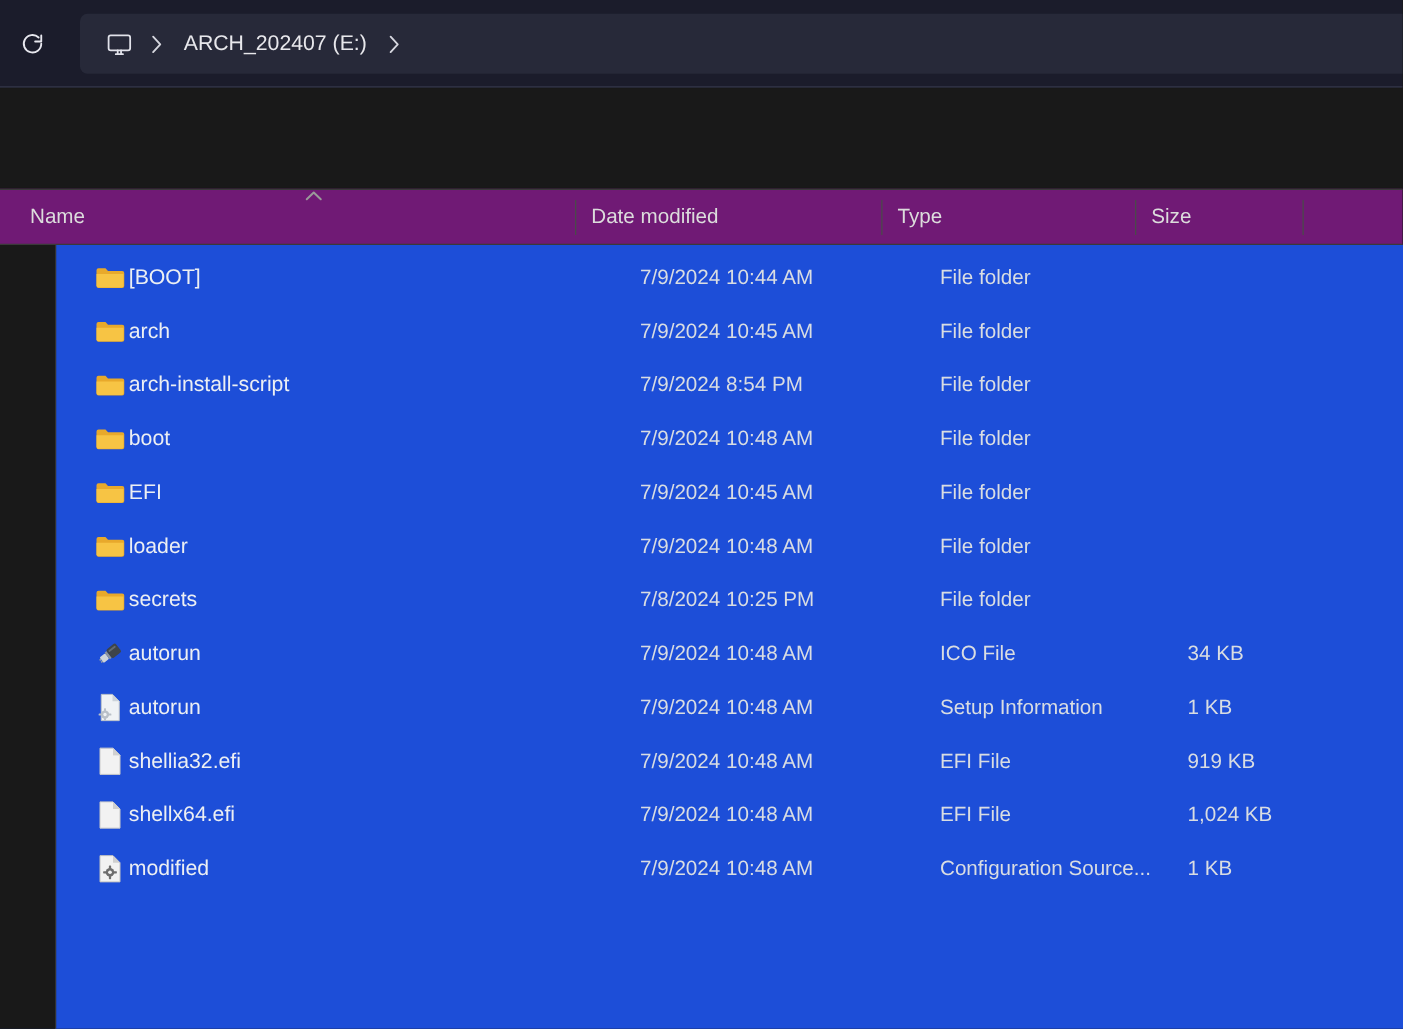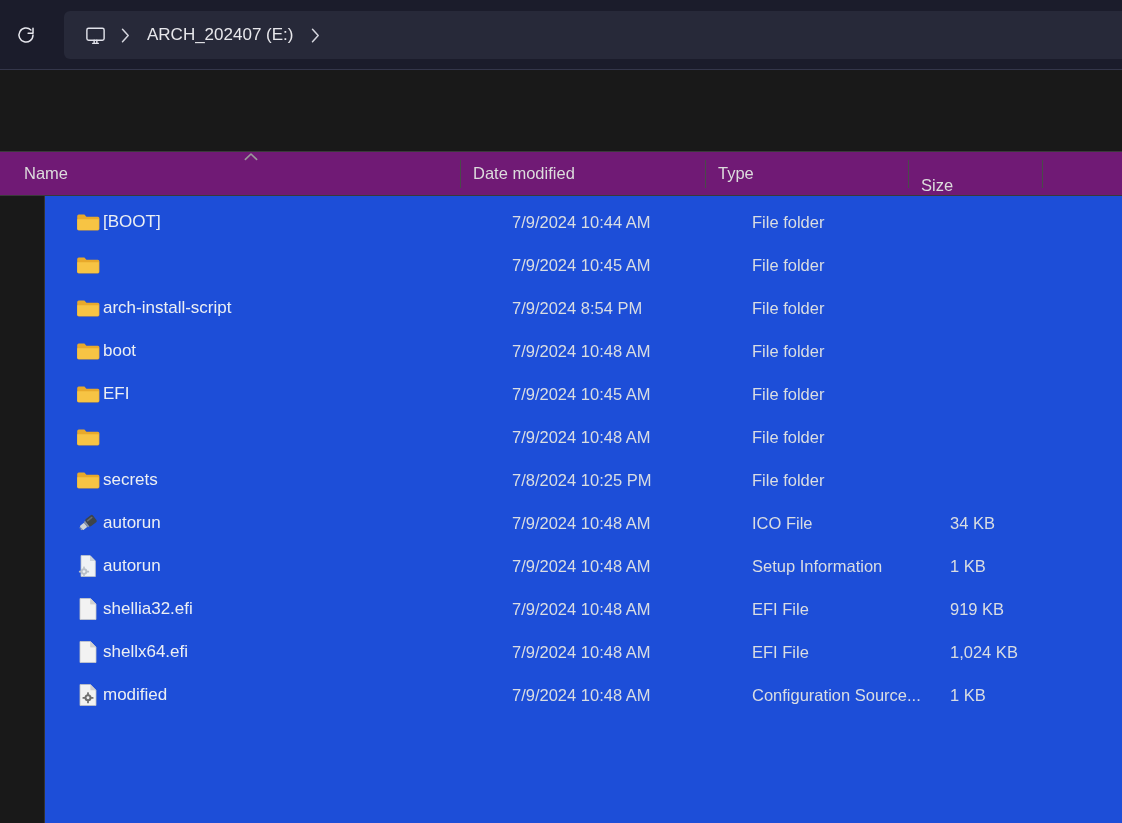--- a/index.html
+++ b/index.html
@@ -252,21 +252,21 @@
 <div id="col-header">
   <div class="col-cell" id="col-0" style="left: 12px; width: 448px;">
     <span>Name</span>
   </div>
   <div class="col-cell" id="col-1" style="left: 461px; width: 244px;">
     <span>Date modified</span>
   </div>
   <div class="col-cell" id="col-2" style="left: 706px; width: 202px;">
     <span>Type</span>
   </div>
-  <div class="col-cell" id="col-3" style="left: 909px; width: 133px; align-items: flex-end;">
+  <div class="col-cell" id="col-3" style="left: 909px; width: 133px;">
     <span>Size</span>
   </div>
   <div id="col-dividers">
       <div class="col-div" style="left: 460px;"></div>
       <div class="col-div" style="left: 705px;"></div>
       <div class="col-div" style="left: 908px;"></div>
       <div class="col-div" style="left: 1042px;"></div>
     </div>
 </div>
 
@@ -287,20 +287,21 @@
       <div class="cell-type">File folder</div>
       <div class="cell-size"></div>
     </div>
     <div class="row" style="top: 50px;">
       <div class="row-icon">
         <svg width="24" height="20" viewBox="0 0 24 20" fill="none">
     <path d="M1.2 4.2a1.6 1.6 0 0 1 1.6-1.6h5.6l2 2.2h11.4a1.6 1.6 0 0 1 1.6 1.6v10.4a1.6 1.6 0 0 1-1.6 1.6H2.8a1.6 1.6 0 0 1-1.6-1.6V4.2Z" fill="#e8a92b"></path>
     <path d="M1.2 7.2h21.6v9.2a1.6 1.6 0 0 1-1.6 1.6H2.8a1.6 1.6 0 0 1-1.6-1.6V7.2Z" fill="#f7c444"></path>
   </svg>
       </div>
+      <div class="cell-name">arch</div>
       <div class="cell-date">7/9/2024 10:45 AM</div>
       <div class="cell-type">File folder</div>
       <div class="cell-size"></div>
     </div>
     <div class="row" style="top: 93px;">
       <div class="row-icon">
         <svg width="24" height="20" viewBox="0 0 24 20" fill="none">
     <path d="M1.2 4.2a1.6 1.6 0 0 1 1.6-1.6h5.6l2 2.2h11.4a1.6 1.6 0 0 1 1.6 1.6v10.4a1.6 1.6 0 0 1-1.6 1.6H2.8a1.6 1.6 0 0 1-1.6-1.6V4.2Z" fill="#e8a92b"></path>
     <path d="M1.2 7.2h21.6v9.2a1.6 1.6 0 0 1-1.6 1.6H2.8a1.6 1.6 0 0 1-1.6-1.6V7.2Z" fill="#f7c444"></path>
   </svg>
@@ -334,20 +335,21 @@
       <div class="cell-type">File folder</div>
       <div class="cell-size"></div>
     </div>
     <div class="row" style="top: 222px;">
       <div class="row-icon">
         <svg width="24" height="20" viewBox="0 0 24 20" fill="none">
     <path d="M1.2 4.2a1.6 1.6 0 0 1 1.6-1.6h5.6l2 2.2h11.4a1.6 1.6 0 0 1 1.6 1.6v10.4a1.6 1.6 0 0 1-1.6 1.6H2.8a1.6 1.6 0 0 1-1.6-1.6V4.2Z" fill="#e8a92b"></path>
     <path d="M1.2 7.2h21.6v9.2a1.6 1.6 0 0 1-1.6 1.6H2.8a1.6 1.6 0 0 1-1.6-1.6V7.2Z" fill="#f7c444"></path>
   </svg>
       </div>
+      <div class="cell-name">loader</div>
       <div class="cell-date">7/9/2024 10:48 AM</div>
       <div class="cell-type">File folder</div>
       <div class="cell-size"></div>
     </div>
     <div class="row" style="top: 265px;">
       <div class="row-icon">
         <svg width="24" height="20" viewBox="0 0 24 20" fill="none">
     <path d="M1.2 4.2a1.6 1.6 0 0 1 1.6-1.6h5.6l2 2.2h11.4a1.6 1.6 0 0 1 1.6 1.6v10.4a1.6 1.6 0 0 1-1.6 1.6H2.8a1.6 1.6 0 0 1-1.6-1.6V4.2Z" fill="#e8a92b"></path>
     <path d="M1.2 7.2h21.6v9.2a1.6 1.6 0 0 1-1.6 1.6H2.8a1.6 1.6 0 0 1-1.6-1.6V7.2Z" fill="#f7c444"></path>
   </svg>

